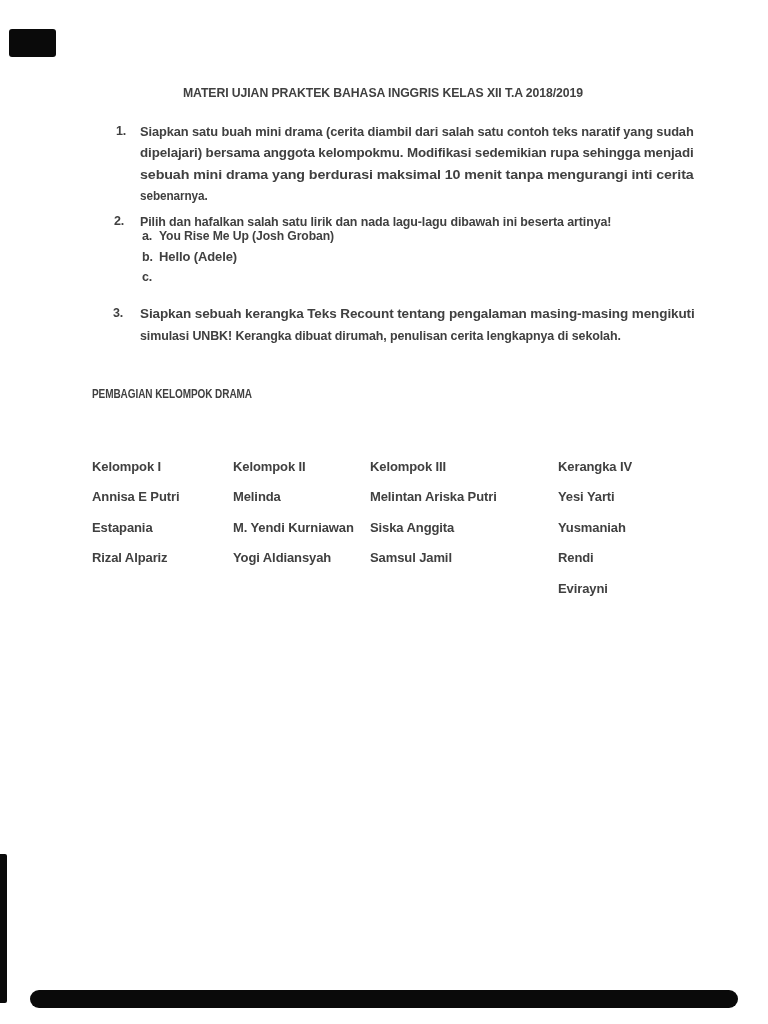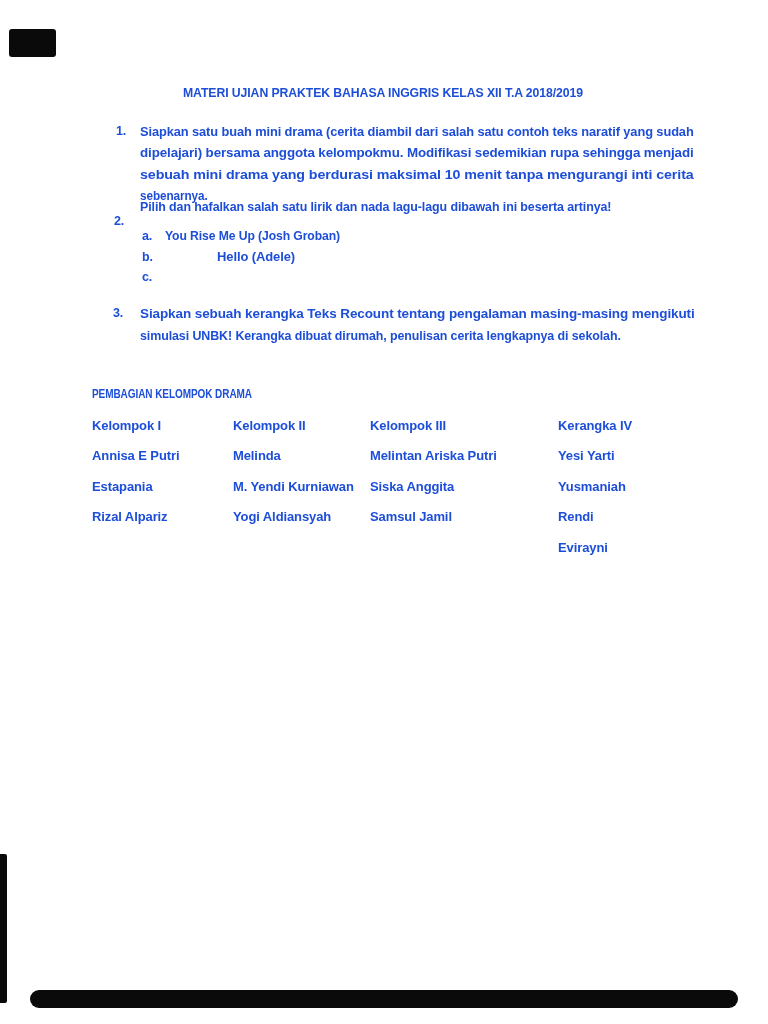--- a/index.html
+++ b/index.html
@@ -6,40 +6,40 @@
   body{
     width:768px;height:1024px;
     background:#ffffff;
     font-family:"Liberation Sans","DejaVu Sans",sans-serif;
     overflow:hidden;
   }
   .page{
     position:relative;
     width:608px;height:1024px;
     background:#ffffff;
-    color:#1d4ed8;
+    color:#404040;
   }
   .abs{position:absolute;}
   .b{font-weight:700;letter-spacing:-0.1px;}
   .fit{display:inline-block;white-space:nowrap;transform-origin:0 50%;}
   .ln{display:block;white-space:nowrap;}
 
   .title-line{left:183px;top:82px;font-size:13.5px;line-height:21px;}
 
   .num{font-size:12.5px;line-height:21.3px;}
   .para{font-size:13px;}
   .para .ln{height:21.3px;line-height:21.3px;}
   .para3 .ln{height:21.8px;line-height:21.8px;}
 
   .sublist{font-size:12.5px;}
   .sublist .ln{height:20.5px;line-height:20.5px;}
 
   .h2{left:92px;top:383px;font-size:13.5px;line-height:21px;}
 
-  .cell{font-size:13px;line-height:20px;white-space:nowrap;}
+  .cell{font-size:13px;line-height:20px;white-space:nowrap;margin-top:41px;}
 
   
   .artifact{background:#0a0a0a;}
   .art-topleft{left:9px;top:29px;width:47px;height:28px;border-radius:3px;}
   .art-leftbar{left:0px;top:854px;width:7px;height:149px;border-radius:0 2px 2px 0;}
   .art-bottombar{left:30px;top:990px;width:708px;height:18px;border-radius:9px;}
 </style>
 </head>
 <body>
 
@@ -55,29 +55,29 @@
   <div class="abs b para" style="left:140px;top:121px;">
     <span class="ln"><span class="fit" style="transform: scaleX(0.9871);">Siapkan satu buah mini drama (cerita diambil dari salah satu contoh teks naratif yang sudah</span></span>
     <span class="ln"><span class="fit" style="transform: scaleX(1.0279);">dipelajari) bersama anggota kelompokmu. Modifikasi sedemikian rupa sehingga menjadi</span></span>
     <span class="ln"><span class="fit" style="transform: scaleX(1.0978);">sebuah mini drama yang berdurasi maksimal 10 menit tanpa mengurangi inti cerita</span></span>
     <span class="ln"><span class="fit" style="transform: scaleX(0.9045);">sebenarnya.</span></span>
   </div>
 
   <div class="abs b num" style="left:114px;top:211px;">
     <span>2.</span>
   </div>
-  <div class="abs b para" style="left:140px;top:196px;">
+  <div class="abs b para" style="left:140px;top:211px;">
     <span class="ln"><span class="fit" style="transform: scaleX(0.9561);">Pilih dan hafalkan salah satu lirik dan nada lagu-lagu dibawah ini beserta artinya!</span></span>
   </div>
   <div class="abs b sublist" style="left:142px;top:226px;">
     <span class="ln">a.</span>
     <span class="ln">b.</span>
     <span class="ln">c.</span>
   </div>
-  <div class="abs b sublist" style="left:165px;top:226px;text-align:center;">
+  <div class="abs b sublist" style="left:159px;top:226px;">
     <span class="ln"><span class="fit" style="transform: scaleX(0.9743);">You Rise Me Up (Josh Groban)</span></span>
     <span class="ln"><span class="fit" style="transform: scaleX(1.0385);">Hello (Adele)</span></span>
   </div>
 
   <div class="abs b num" style="left:113px;top:303px;">
     <span>3.</span>
   </div>
   <div class="abs b para para3" style="left:140px;top:303px;">
     <span class="ln"><span class="fit" style="transform: scaleX(1.0393);">Siapkan sebuah kerangka Teks Recount tentang pengalaman masing-masing mengikuti</span></span>
     <span class="ln"><span class="fit" style="transform: scaleX(0.9575);">simulasi UNBK! Kerangka dibuat dirumah, penulisan cerita lengkapnya di sekolah.</span></span>

